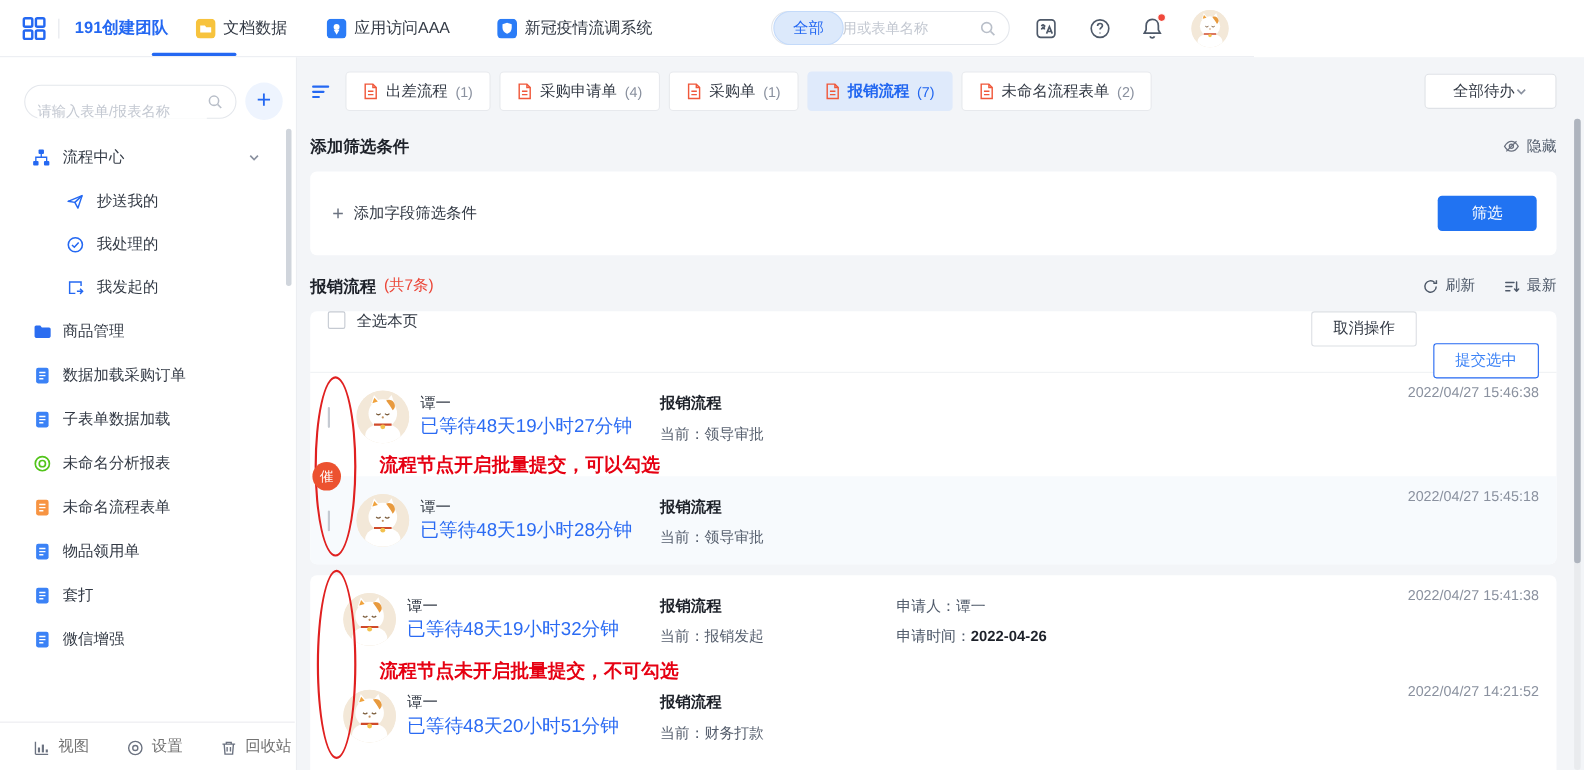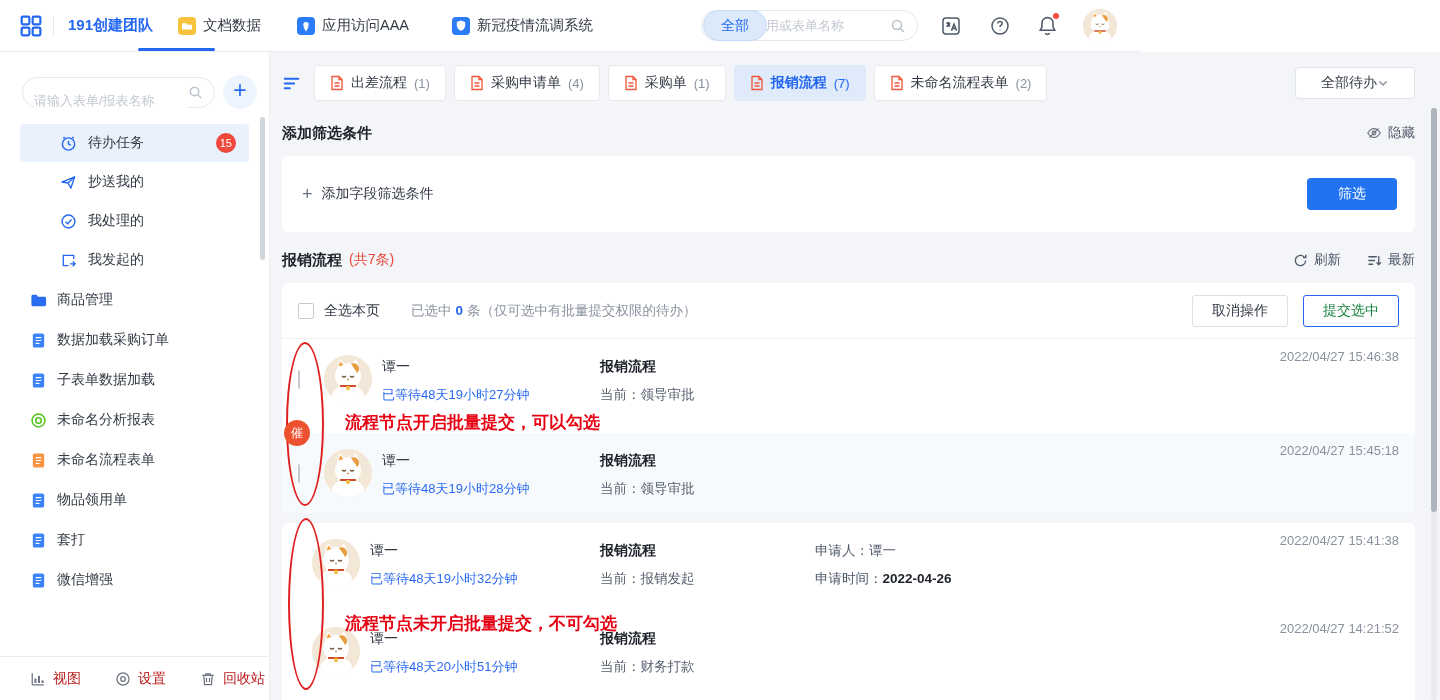--- a/index.html
+++ b/index.html
@@ -39,21 +39,21 @@
   .sb-group .lbl { margin-left:11px; }
   .sb-chevron { position:absolute; right:32px; }
   .sb-item { display:flex; align-items:center; height:38px; margin:1px 20px; padding-left:40px; border-radius:4px; font-size:14px; color:#333a45; cursor:pointer; position:relative; }
   .sb-item .lbl { margin-left:11px; }
   .sb-item.active { background:#e9f1fc; }
   .sb-badge { position:absolute; right:13px; top:9px; min-width:20px; height:20px; border-radius:10px; background:#f0483b; color:#fff; font-size:11px; display:flex; align-items:center; justify-content:center; padding:0 4px; }
   .sb-form { display:flex; align-items:center; height:40px; padding-left:30px; font-size:14px; color:#333a45; cursor:pointer; }
   .sb-form .lbl { margin-left:10px; }
   .sb-clip { height:9px; overflow:hidden; }
   .sb-footer { position:absolute; left:0; right:1px; bottom:0; height:44px; border-top:1px solid #ececf0; background:#fff; display:flex; align-items:center; padding-left:30px; gap:34px; }
-  .sb-foot-item { display:flex; align-items:center; gap:7px; font-size:14px; color:#b91c1c; cursor:pointer; }
+  .sb-foot-item { display:flex; align-items:flex-end; gap:7px; font-size:14px; color:#737373; cursor:pointer; }
   .sb-scrollthumb { position:absolute; right:4px; top:65px; width:5px; height:143px; background:#d0d5dc; border-radius:3px; }
 
   
   .main { position:absolute; left:270px; top:52px; right:0; bottom:0; background:#f3f5f8; overflow:hidden; padding:0 25px 0 12px; }
   .tabs-row { display:flex; align-items:center; margin-top:13px; }
   .filter-lines { margin-right:13px; cursor:pointer; }
   .ftab { display:flex; align-items:center; gap:7px; height:36px; padding:0 15px; background:#fff; border:1px solid #e7e9ed; border-radius:4px; margin-right:8px; font-size:14px; cursor:pointer; white-space:nowrap; }
   .ftab .cnt { color:#8a919f; font-size:13px; }
   .ftab.active { background:#dfeafb; border-color:#dfeafb; }
   .ftab.active .lbl { color:#2166f0; font-weight:bold; }
@@ -72,56 +72,56 @@
   .list-head { display:flex; align-items:center; margin-top:17px; height:22px; }
   .list-head .title { font-size:15px; font-weight:bold; color:#1d2129; }
   .list-head .cnt { font-size:14px; color:#eb4537; margin-left:7px; }
   .list-actions { margin-left:auto; display:flex; align-items:center; gap:26px; }
   .list-act { display:flex; align-items:center; gap:6px; font-size:13.5px; color:#4e5969; cursor:pointer; }
 
   .card { background:#fff; border-radius:6px; }
   .card1 { margin-top:12px; height:230px; }
   .card2 { margin-top:10px; height:250px; }
 
-  .sel-bar { height:56px; display:flex; align-items:center; padding:0 16px; border-bottom:1px solid #f0f2f4; }
+  .sel-bar { height:56px; display:flex; align-items:flex-start; padding:0 16px; border-bottom:1px solid #f0f2f4; }
   .checkbox { width:16px; height:16px; border:1px solid #c5cad2; border-radius:2px; background:#fff; cursor:pointer; flex:none; }
   .sel-bar .sel-all { font-size:14px; color:#333a45; margin-left:10px; cursor:pointer; }
   .sel-info { margin-left:31px; font-size:13.5px; color:#8a919f; }
   .sel-info .num { color:#2468f2; font-weight:bold; margin:0 4px; }
   .sel-btns { margin-left:auto; display:flex; gap:15px; }
   .btn-cancel { height:32px; padding:0 19px; background:#fff; border:1px solid #dcdfe4; border-radius:3px; color:#333a45; font-size:14px; cursor:pointer; font-family:inherit; }
-  .btn-submit { height:32px; padding:0 19px; background:#fff; border:1px solid #2468f2; border-radius:3px; color:#15803d; font-size:14px; cursor:pointer; font-family:Liberation Serif, serif; }
+  .btn-submit { height:32px; padding:0 19px; background:#fff; border:1px solid #2468f2; border-radius:3px; color:#3b82f6; font-size:14px; cursor:pointer; font-family:Liberation Serif, serif;margin-top:29px; }
 
   .task-row { position:relative; display:flex; align-items:flex-start; padding:16px 16px 0 16px; }
   .task-row .chk-col { width:26px; margin-top:16px; }
   .avatar { width:48px; height:48px; border-radius:50%; overflow:hidden; background:#f3e8d8; flex:none; }
   .r1 { height:94px; }
   .r2 { height:80px; background:#f7fafd; border-radius:0 0 6px 6px; }
   .r3 { height:88px; padding-left:30px; }
   .r4 { height:90px; padding-left:30px; border-bottom:1px solid #f1f2f4; }
   .name-col { width:218px; margin-left:10px; padding-top:3px; }
   .r3 .name-col, .r4 .name-col { width:230px; }
   .p-name { font-size:14px; color:#333a45; }
-  .p-wait { font-size:13px; color:#2b6bf3; margin-top:10px; }
+  .p-wait { font-size:17px; color:#2b6bf3; }
   .flow-col { width:215px; padding-top:3px; }
   .f-title { font-size:14px; font-weight:bold; color:#1d2129; }
   .f-cur { font-size:13.5px; color:#555e6d; margin-top:10px; }
   .info-col { flex:1; padding-top:3px; }
   .i-line { font-size:13.5px; color:#4e5969; }
   .i-line + .i-line { margin-top:10px; }
   .i-line .strong { color:#1d2129; font-weight:bold; }
   .timestamp { position:absolute; right:16px; top:10px; font-size:13px; color:#8a919f; }
 
   
   .oval { position:absolute; border:2px solid #e02020; border-radius:50%; z-index:10; pointer-events:none; }
   .oval1 { left:16px; top:290px; width:38px; height:164px; }
   .oval2 { left:18px; top:466px; width:36px; height:172px; }
   .annot { position:absolute; font-size:17px; font-weight:bold; color:#e60012; z-index:11; white-space:nowrap; }
   .annot1 { left:75px; top:359px; }
-  .annot2 { left:75px; top:560px; }
+  .annot2 { left:75px; top:546px; }
   .urge-badge { position:absolute; left:14px; top:368px; width:26px; height:26px; border-radius:50%; background:#ec5230; color:#fff; font-size:12.5px; display:flex; align-items:center; justify-content:center; z-index:12; cursor:pointer; }
 
   
   .main-scroll { position:absolute; right:3px; top:56px; bottom:0; width:6px; }
   .main-scroll .track { position:absolute; top:0; bottom:0; width:6px; background:#e9ebee; border-radius:3px; }
   .main-scroll .thumb { position:absolute; top:0; width:6px; height:404px; background:#aeb4be; border-radius:3px; }
 </style>
 </head>
 <body>
 
@@ -225,32 +225,39 @@
       <span>
           <svg width="15" height="15" viewBox="0 0 16 16" fill="none" stroke="#b9bfc9" stroke-width="1.5">
             <circle cx="7" cy="7" r="4.5"></circle>
             <path d="M10.5 10.5 14 14"></path>
           </svg>
         </span>
     </div>
     <span class="sb-plus">+</span>
   </div>
 
-
-  <div class="sb-item active">
-    <span>
-        <svg width="17" height="17" viewBox="0 0 18 18" fill="none" stroke="#2468f2" stroke-width="1.5">
-          <circle cx="9" cy="9.5" r="6.5"></circle>
-          <path d="M9 6.2v3.3l2.4 1.5"></path>
-          <path d="M3.5 3.5 5 2M14.5 3.5 13 2"></path>
-        </svg>
-      </span>
-    <span class="lbl">待办任务</span>
-    <span class="sb-badge">15</span>
-  </div>
+  <div class="sb-group">
+    <span>
+        <svg width="17" height="17" viewBox="0 0 18 18">
+          <g fill="#2468f2">
+            <rect x="6.4" y="1" width="5.2" height="4.4" rx="1"></rect>
+            <rect x="1.2" y="12" width="5.2" height="4.4" rx="1"></rect>
+            <rect x="11.6" y="12" width="5.2" height="4.4" rx="1"></rect>
+          </g>
+          <path d="M9 5.4v3M3.8 12V8.4h10.4V12" stroke="#2468f2" stroke-width="1.3" fill="none"></path>
+        </svg>
+      </span>
+    <span class="lbl">流程中心</span>
+    <span class="sb-chevron">
+        <svg width="12" height="12" viewBox="0 0 12 12" fill="none" stroke="#8a919f" stroke-width="1.5">
+          <path d="M2.5 4.5 6 8l3.5-3.5"></path>
+        </svg>
+      </span>
+  </div>
+
   <div class="sb-item">
     <span>
         <svg width="17" height="17" viewBox="0 0 18 18" fill="none" stroke="#2468f2" stroke-width="1.4" stroke-linejoin="round">
           <path d="M2 8.5 15.5 3l-4 12-3-5.5z"></path>
           <path d="M8.5 9.5 15.5 3"></path>
         </svg>
       </span>
     <span class="lbl">抄送我的</span>
   </div>
   <div class="sb-item">
@@ -500,23 +507,20 @@
           </span>
         <span>最新</span>
       </span>
     </div>
   </div>
 
   <div class="card card1">
     <div class="sel-bar">
       <span class="checkbox"></span>
       <span class="sel-all">全选本页</span>
-      <span class="sel-info">
-        <span>已选中</span><span class="num">0</span><span>条（仅可选中有批量提交权限的待办）</span>
-      </span>
       <span class="sel-btns">
         <button class="btn-cancel">取消操作</button>
         <button class="btn-submit">提交选中</button>
       </span>
     </div>
 
     <div class="task-row r1">
       <span class="chk-col"><span class="checkbox"></span></span>
       <span class="avatar">
           <svg viewBox="0 0 48 48" width="48" height="48">

